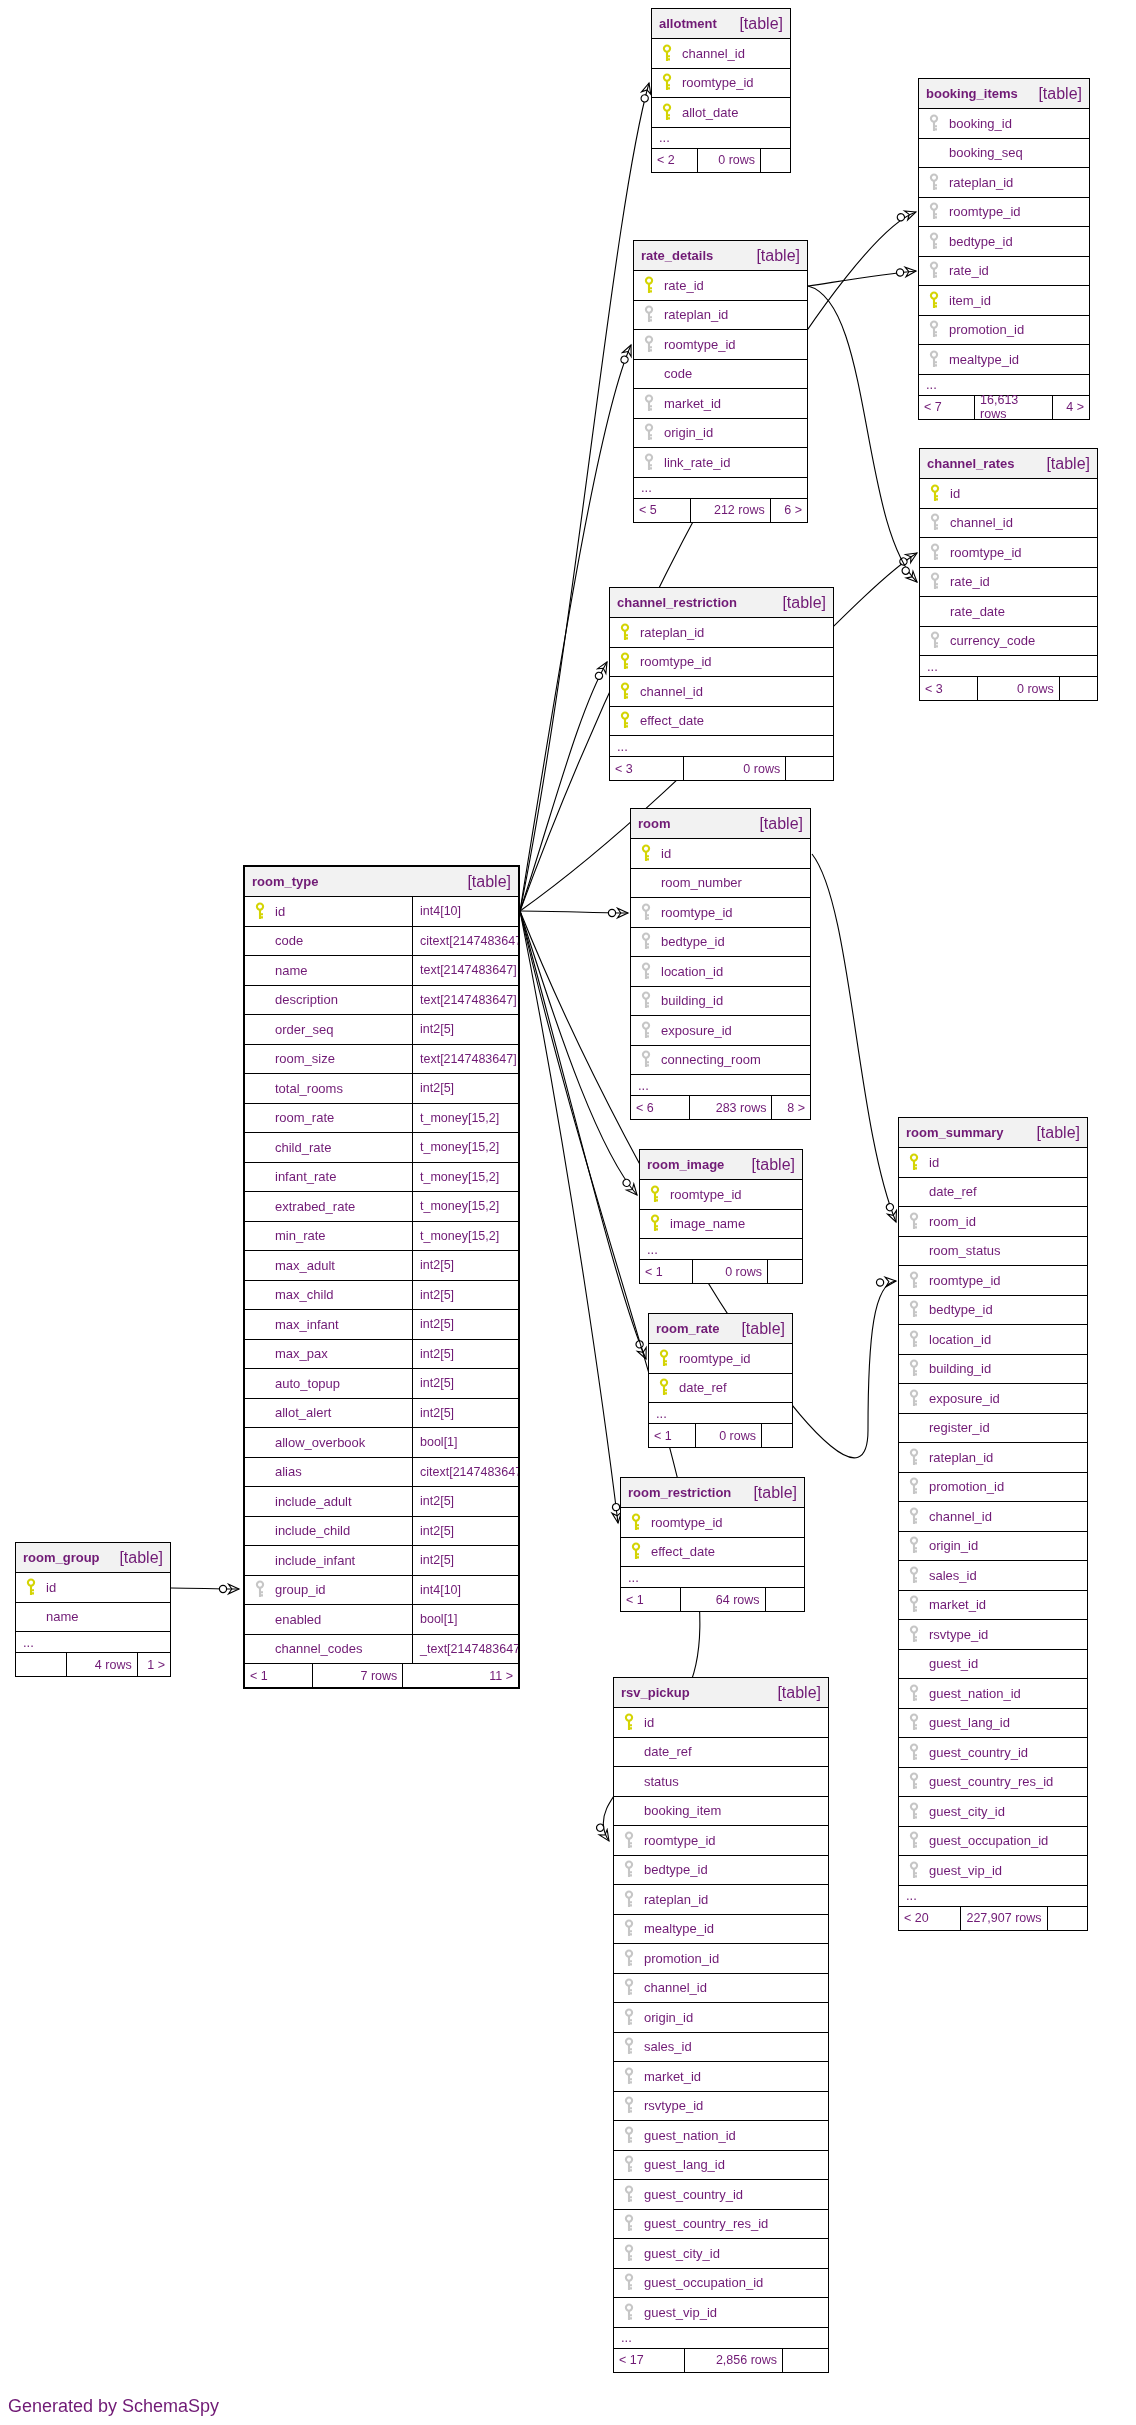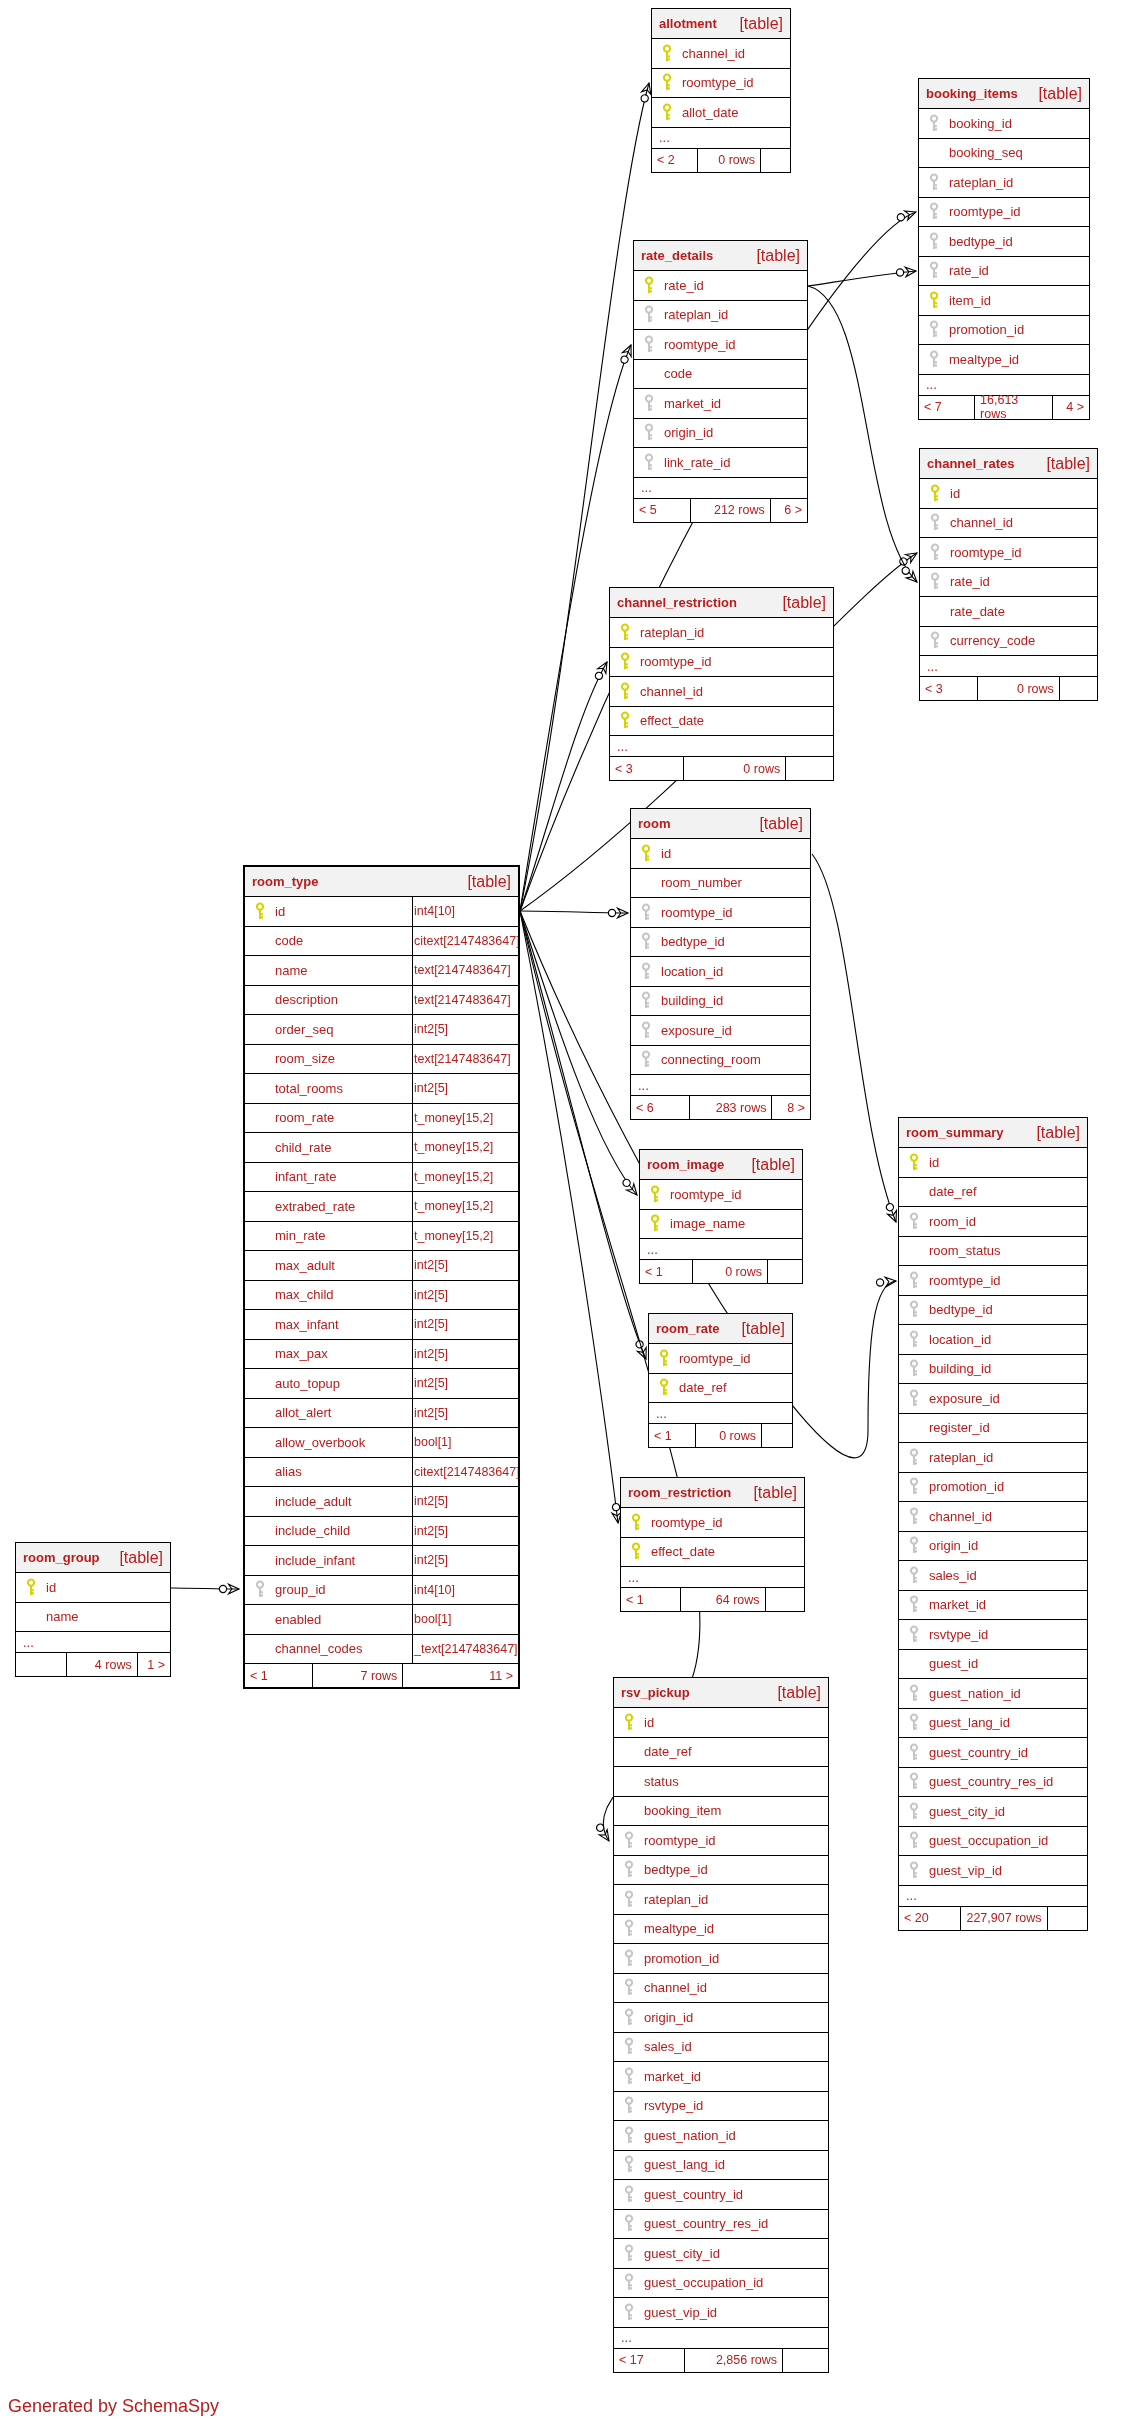--- a/index.html
+++ b/index.html
@@ -1,35 +1,35 @@
 <!DOCTYPE html>
 <html><head>
 <meta charset="utf-8">
 <style>
   html,body{margin:0;padding:0;background:#fff;}
   #canvas{position:relative;width:1136px;height:2425px;background:#fff;
-          font-family:"Liberation Sans",sans-serif;color:#b91c1c;overflow:hidden;}
+          font-family:"Liberation Sans",sans-serif;color:#701a75;overflow:hidden;}
   svg.edges{position:absolute;left:0;top:0;pointer-events:none;}
   svg.edges path{fill:none;stroke:#000;stroke-width:1.1px;}
 
   .tbl{position:absolute;box-sizing:border-box;border:1px solid #000;background:#fff;}
   .tbl.main{border-width:2px;}
   .hd{box-sizing:border-box;height:30px;background:#f2f2f2;border-bottom:1px solid #000;
       display:flex;align-items:center;justify-content:space-between;padding:0 7px;}
   .nm{font-weight:bold;font-size:13px;}
   .tg{font-size:16px;}
   .row{box-sizing:border-box;height:29.5px;border-bottom:1px solid #000;
        display:flex;align-items:center;font-size:13px;}
   .ic{width:30px;flex:none;display:flex;align-items:center;justify-content:center;}
   .ic.pk{color:#d4d404;}
   .ic.fk{color:#c6c6c6;}
   .cn{white-space:nowrap;overflow:hidden;}
   .cn.w{width:137px;flex:none;}
   .ct{border-left:1px solid #000;flex:1;align-self:stretch;display:flex;align-items:center;
-      padding-left:1px;font-size:12.5px;white-space:nowrap;overflow:hidden;}
+      padding-left:7px;font-size:12.5px;white-space:nowrap;overflow:hidden;}
   .more{box-sizing:border-box;height:21px;border-bottom:1px solid #000;
         font-size:13px;padding-left:7px;display:flex;align-items:center;}
   .ft{box-sizing:border-box;height:23px;display:flex;font-size:12.5px;}
   .ft span{box-sizing:border-box;display:flex;align-items:center;padding:0 5px;}
   .f1{width:33%;border-right:1px solid #000;}
   .f2{flex:1;border-right:1px solid #000;justify-content:flex-end;}
   .f3{width:21%;justify-content:flex-end;}
   .main .f1{width:25%;}
   .main .f3{width:42%;}
   .note{position:absolute;left:8px;top:2396px;font-size:18px;}

